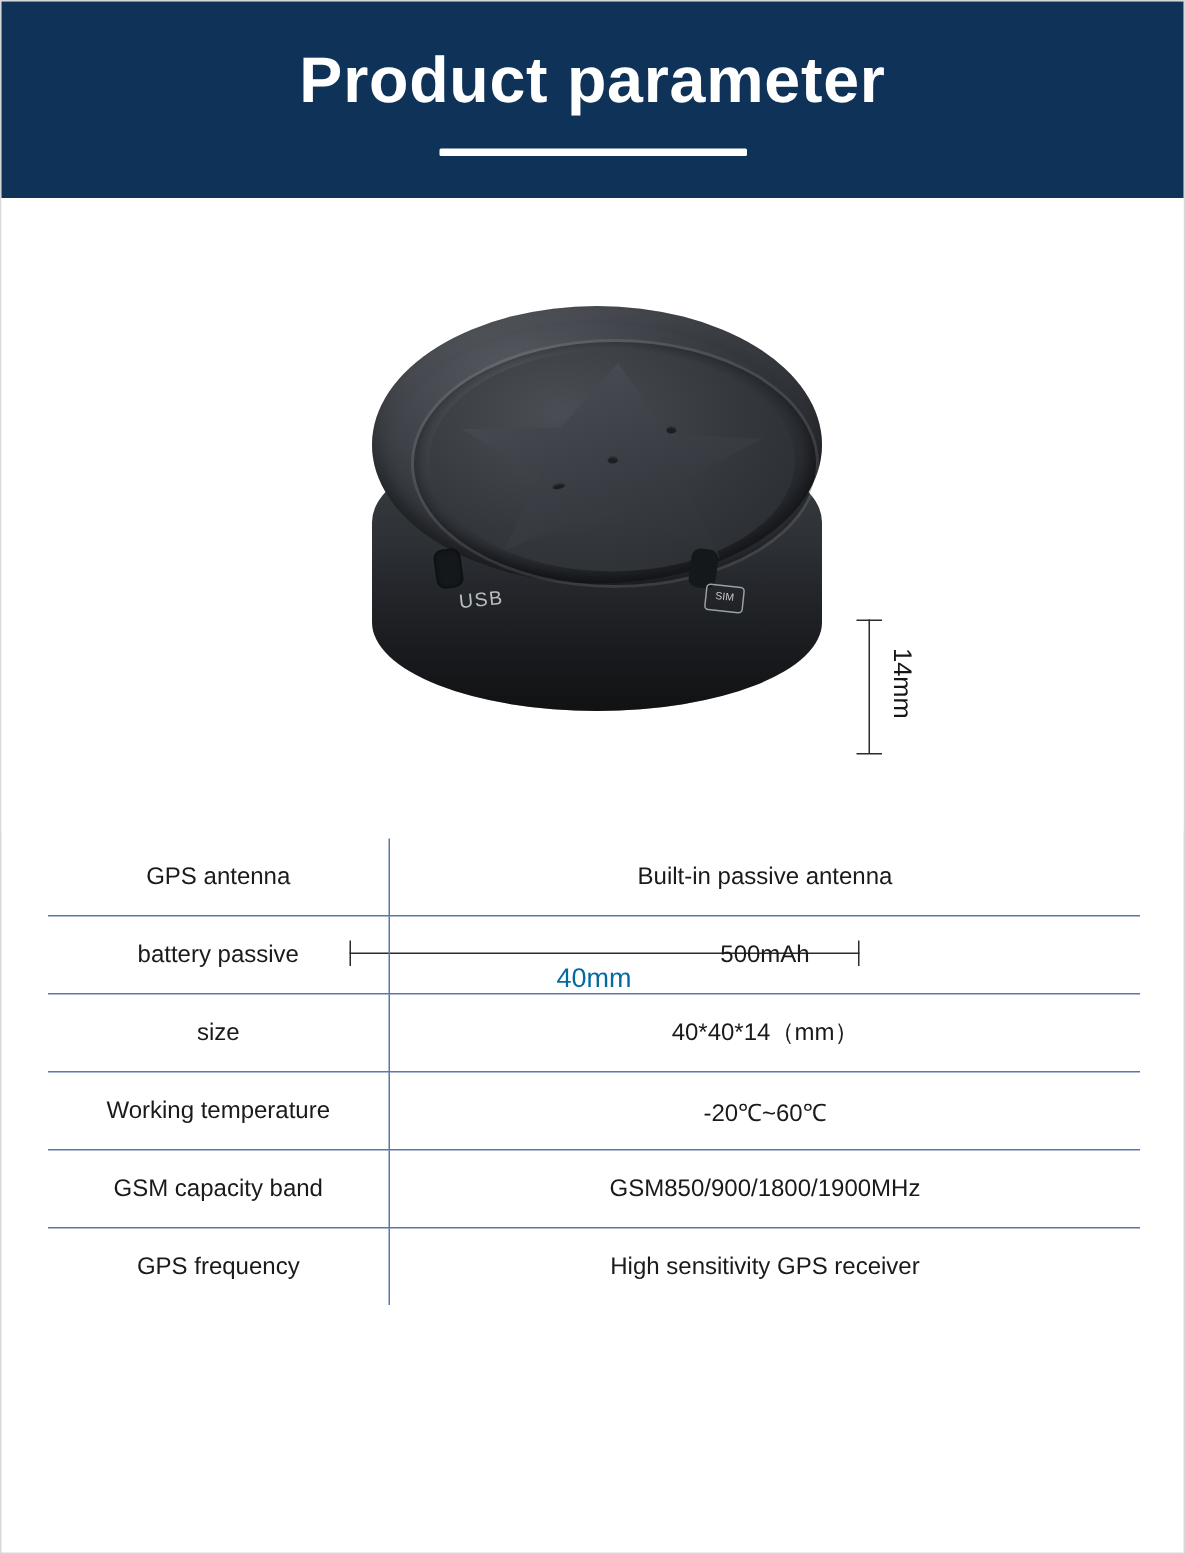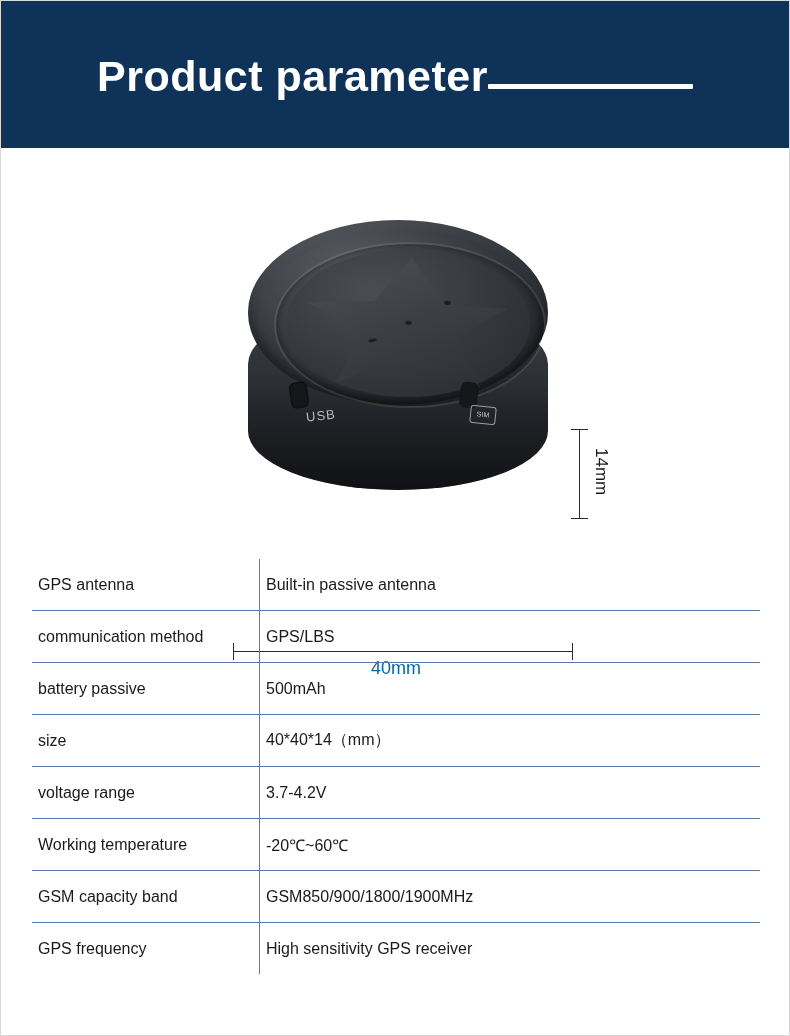--- a/index.html
+++ b/index.html
@@ -18,23 +18,24 @@
     width: 790px;
     height: 1036px;
     box-sizing: border-box;
     border: 1px solid #d8d8d8;
     background: #ffffff;
   }
 
   
   .header {
     position: relative;
-    height: 147px;
+    height: 131px;
     background: #0f3358;
     display: flex;
+    flex-direction: column;
     align-items: center;
     justify-content: center;
   }
   .header-title {
     color: #ffffff;
     font-size: 43px;
     font-weight: bold;
     letter-spacing: 0.5px;
     line-height: 1;
     margin-top: 4px;
@@ -241,21 +242,21 @@
     left: 31px;
     top: 558px;
     width: 728px;
     border-collapse: collapse;
   }
   .spec-table td {
     border: 1px solid #5679a8;
     height: 51px;
     font-size: 16px;
     color: #1a1a1a;
-    text-align: left;
+    text-align: center;
     vertical-align: middle;
     padding: 0 6px;
   }
   .spec-table td.label-cell { width: 215px; }
   .spec-table tr:first-child td { border-top: none; }
   .spec-table tr:last-child td { border-bottom: none; }
   .spec-table td:first-child { border-left: none; }
   .spec-table td:last-child { border-right: none; }
 </style>
 </head>
@@ -298,36 +299,28 @@
     <div class="dim-horiz-label">40mm</div>
   </div>
 
   <table class="spec-table">
     <tbody>
       <tr>
         <td class="label-cell">GPS antenna</td>
         <td>Built-in passive antenna</td>
       </tr>
       <tr>
-        <td class="label-cell">communication method</td>
-        <td>GPS/LBS</td>
-      </tr>
-      <tr>
         <td class="label-cell">battery passive</td>
         <td>500mAh</td>
       </tr>
       <tr>
         <td class="label-cell">size</td>
         <td>40*40*14（mm）</td>
       </tr>
       <tr>
-        <td class="label-cell">voltage range</td>
-        <td>3.7-4.2V</td>
-      </tr>
-      <tr>
         <td class="label-cell">Working temperature</td>
         <td>-20℃~60℃</td>
       </tr>
       <tr>
         <td class="label-cell">GSM capacity band</td>
         <td>GSM850/900/1800/1900MHz</td>
       </tr>
       <tr>
         <td class="label-cell">GPS frequency</td>
         <td>High sensitivity GPS receiver</td>

